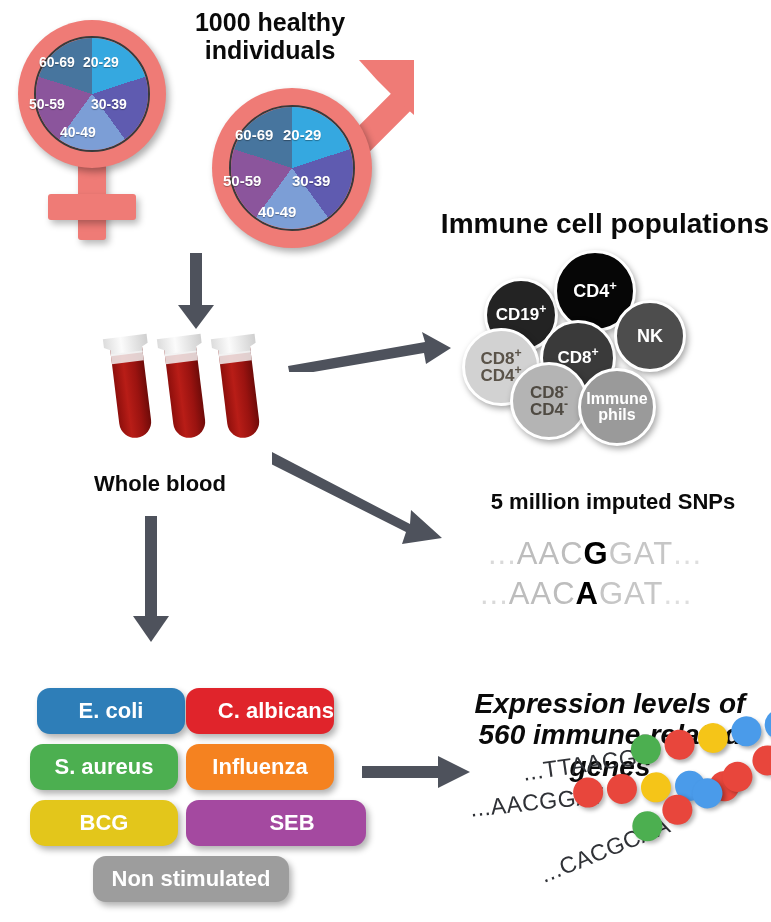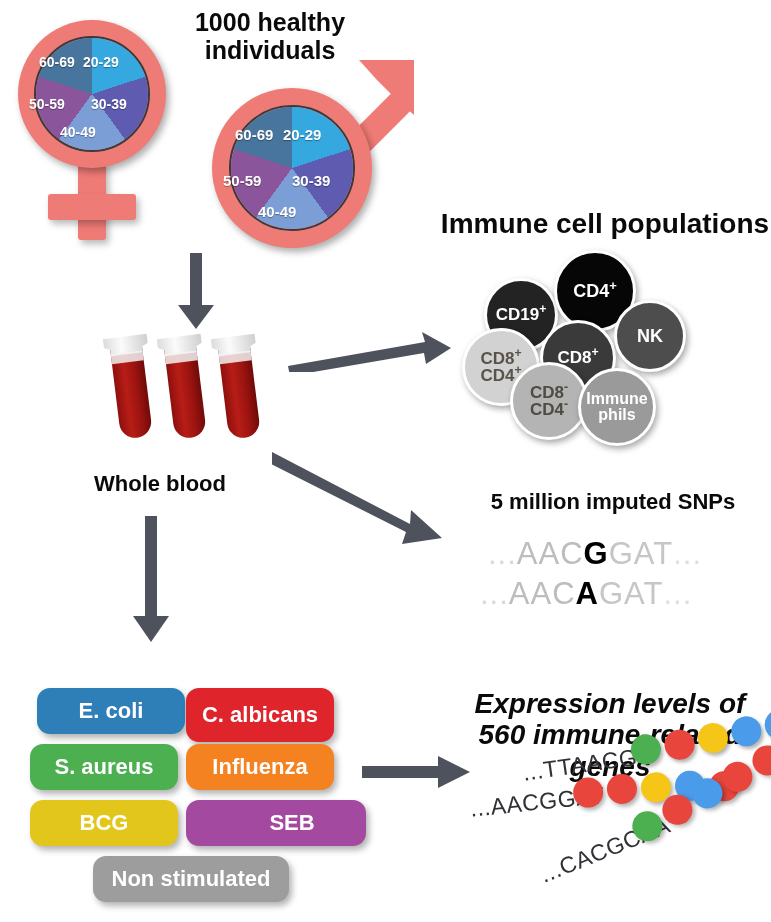--- a/index.html
+++ b/index.html
@@ -203,30 +203,30 @@
     <span style="color:#d9d9d9;">...</span><span style="color:#bdbdbd;">AAC</span><span style="color:#000;font-weight:bold;">G</span><span style="color:#c6c6c6;">GAT</span><span style="color:#dedede;">...</span>
   </div>
 
   <div class="snpline" style="left:480px;top:576px;">
     <span style="color:#d9d9d9;">...</span><span style="color:#bdbdbd;">AAC</span><span style="color:#000;font-weight:bold;">A</span><span style="color:#c6c6c6;">GAT</span><span style="color:#dedede;">...</span>
   </div>
 
   <div class="stimbox" style="left:30px;top:688px;width:148px;height:46px;background:#2e7eb8;margin-left:7px;">
     <span>E. coli</span>
   </div>
-  <div class="stimbox" style="left:186px;top:688px;width:148px;height:54px;background:#e0242b;">
+  <div class="stimbox" style="left:186px;top:688px;width:148px;height:46px;background:#e0242b;justify-content:flex-end;">
     <span>C. albicans</span>
   </div>
   <div class="stimbox" style="left:30px;top:744px;width:148px;height:46px;background:#4caf50;">
     <span>S. aureus</span>
   </div>
   <div class="stimbox" style="left:186px;top:744px;width:148px;height:46px;background:#f58220;">
     <span>Influenza</span>
   </div>
-  <div class="stimbox" style="left:30px;top:800px;width:148px;height:46px;background:#e3c61b;">
+  <div class="stimbox" style="left:30px;top:800px;width:148px;height:46px;background:#e3c61b;border-radius:15px;">
     <span>BCG</span>
   </div>
   <div class="stimbox" style="left:186px;top:800px;width:148px;height:46px;background:#a449a0;padding-left:32px;">
     <span>SEB</span>
   </div>
   <div class="stimbox" style="left:93px;top:856px;width:196px;height:46px;background:#9d9d9d;">
     <span>Non stimulated</span>
   </div>
 
   <svg class="arrow" style="left:362px;top:756px;" width="112" height="36">

